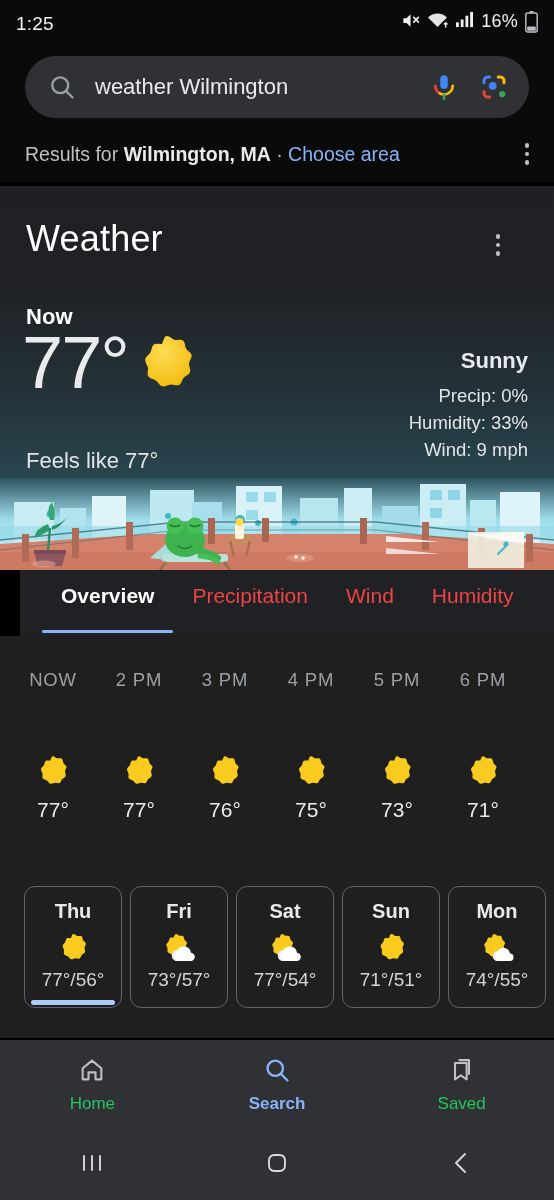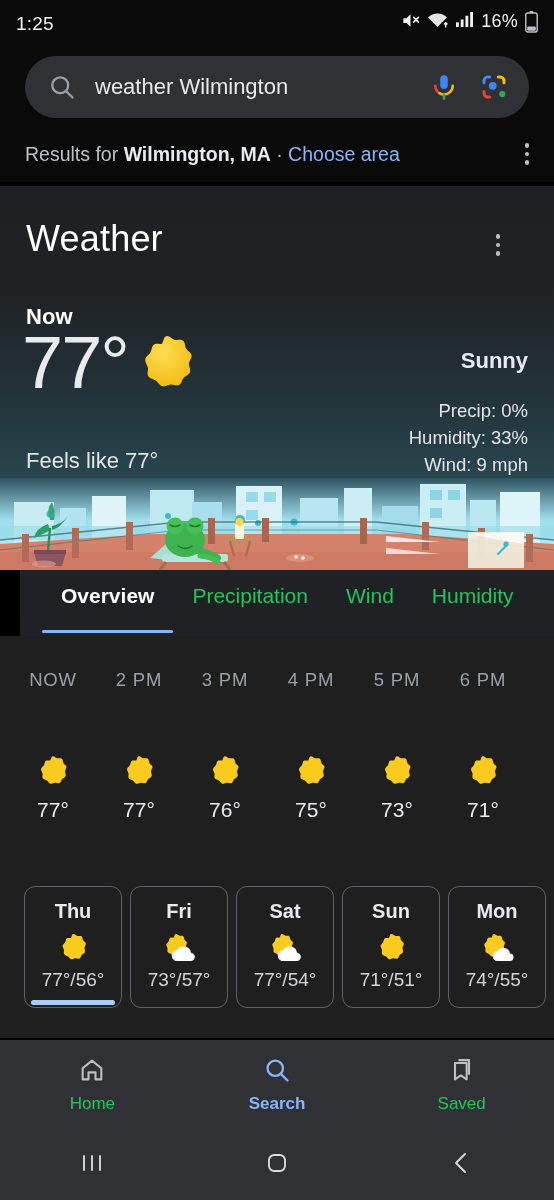--- a/index.html
+++ b/index.html
@@ -70,37 +70,37 @@
     font-size:74px; color:#e8eaed; font-weight:normal; letter-spacing:-2px;
     line-height:1;
   }
   .w-feels{
     position:absolute; top:262px; left:26px;
     font-size:22px; color:#e2e4e6;
   }
   .w-right{
     position:absolute; top:162px; right:26px; text-align:right; color:#e8eaed;
   }
-  .w-cond{ font-size:22px; font-weight:bold; margin-bottom:24px; }
+  .w-cond{ font-size:22px; font-weight:bold; margin-bottom:9px; }
   .w-stat{ font-size:18.5px; line-height:1.45; color:#e3e5e7; }
 
   
   .illus{
     position:absolute; left:0; top:292px; width:554px; height:92px;
     overflow:hidden;
   }
 
   
   .tabs{
     position:absolute; top:570px; left:0; width:554px; height:66px;
     background:#202124; display:flex; align-items:flex-start;
     padding-left:22px; overflow:hidden;margin-left:20px;
   }
   .tab{
-    font-size:21px; color:#22c55e; padding:14px 19px 0 19px;
+    font-size:21px; color:#ef4444; padding:14px 19px 0 19px;
     white-space:nowrap; position:relative; height:66px;
   }
   .tab.active{ color:#ffffff; font-weight:bold; }
   .tab.active::after{
     content:""; position:absolute; left:0; right:0; bottom:3px; height:3px;
     background:#8ab4f8; border-radius:2px;
   }
 
   
   .hourly{

